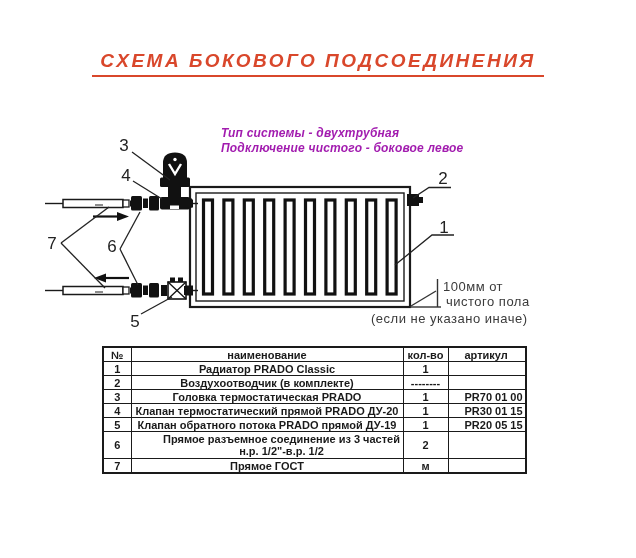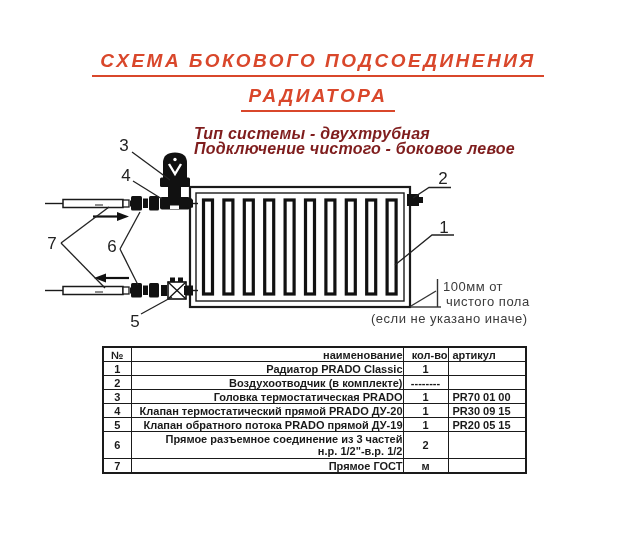--- a/index.html
+++ b/index.html
@@ -7,47 +7,46 @@
     position:relative;width:636px;height:558px;background:#fff;overflow:hidden;
     font-family:"Liberation Sans",sans-serif;
     text-decoration:underline;
   }
   
   .title{position:absolute;top:50px;left:0;width:100%;text-align:center;
     color:#d9472b;font-style:italic;font-weight:bold;}
   .title-line{font-size:19px;letter-spacing:2.5px;line-height:22px;margin-bottom:8px;}
   .title-line span{display:inline-block;padding:0 8px 3px 8px;border-bottom:2px solid #d9472b;}
   
-  .sysinfo{position:absolute;left:194px;top:126px;font-size:16px;font-weight:bold;
-    font-style:italic;color:#7f1d1d;line-height:15px;letter-spacing:0.2px;}
+  .sysinfo{position:absolute;left:221px;top:126px;font-size:12px;font-weight:bold;
+    font-style:italic;color:#a21caf;line-height:15px;letter-spacing:0.2px;}
   
   .diagram{position:absolute;left:0;top:130px;}
   .callout{font-size:17px;fill:#222;font-family:"Liberation Sans",sans-serif;}
   .floor-note{font-size:13px;fill:#3a3a3a;letter-spacing:0.5px;font-family:"Liberation Sans",sans-serif;}
   
   .parts-table{position:absolute;left:102px;top:346px;width:423px;
     border-collapse:collapse;table-layout:fixed;
     font-size:11px;font-weight:bold;color:#1a1a1a;border:2.5px solid #1a1a1a;}
   .parts-table td{border:1.5px solid #1a1a1a;height:13px;line-height:12px;
     padding:0;overflow:hidden;white-space:nowrap;}
   .parts-table td.c-num{text-align:center;}
-  .parts-table td.c-name{text-align:right;}
+  .parts-table td.c-name{text-align:center;}
   .parts-table td.c-qty{text-align:center;}
-  .parts-table td.c-art{padding-left:4px;text-align:left;}
+  .parts-table td.c-art{padding-left:16px;text-align:left;}
   .parts-table tr.tall td{height:26px;}
   .parts-table .two-line{line-height:12px;margin-left:29px;}
 </style>
 </head>
 <body>
 
 <div class="page">
 
   <div class="title">
     <div class="title-line"><span>СХЕМА БОКОВОГО ПОДСОЕДИНЕНИЯ</span></div>
-    <div class="title-line"><span>РАДИАТОРА</span></div>
   </div>
 
   <div class="sysinfo">
     <div>Тип системы - двухтрубная</div>
     <div>Подключение чистого - боковое левое</div>
   </div>
 
   <svg class="diagram" width="636" height="215" viewBox="0 130 636 215" xmlns="http://www.w3.org/2000/svg">
 
     <g>
@@ -197,21 +196,21 @@
       <tr>
         <td class="c-num">3</td>
         <td class="c-name">Головка термостатическая PRADO</td>
         <td class="c-qty">1</td>
         <td class="c-art">PR70 01 00</td>
       </tr>
       <tr>
         <td class="c-num">4</td>
         <td class="c-name">Клапан термостатический прямой PRADO ДУ-20</td>
         <td class="c-qty">1</td>
-        <td class="c-art">PR30 09 15</td>
+        <td class="c-art">PR30 01 15</td>
       </tr>
       <tr>
         <td class="c-num">5</td>
         <td class="c-name">Клапан обратного потока PRADO прямой ДУ-19</td>
         <td class="c-qty">1</td>
         <td class="c-art">PR20 05 15</td>
       </tr>
       <tr class="tall">
         <td class="c-num">6</td>
         <td class="c-name">

